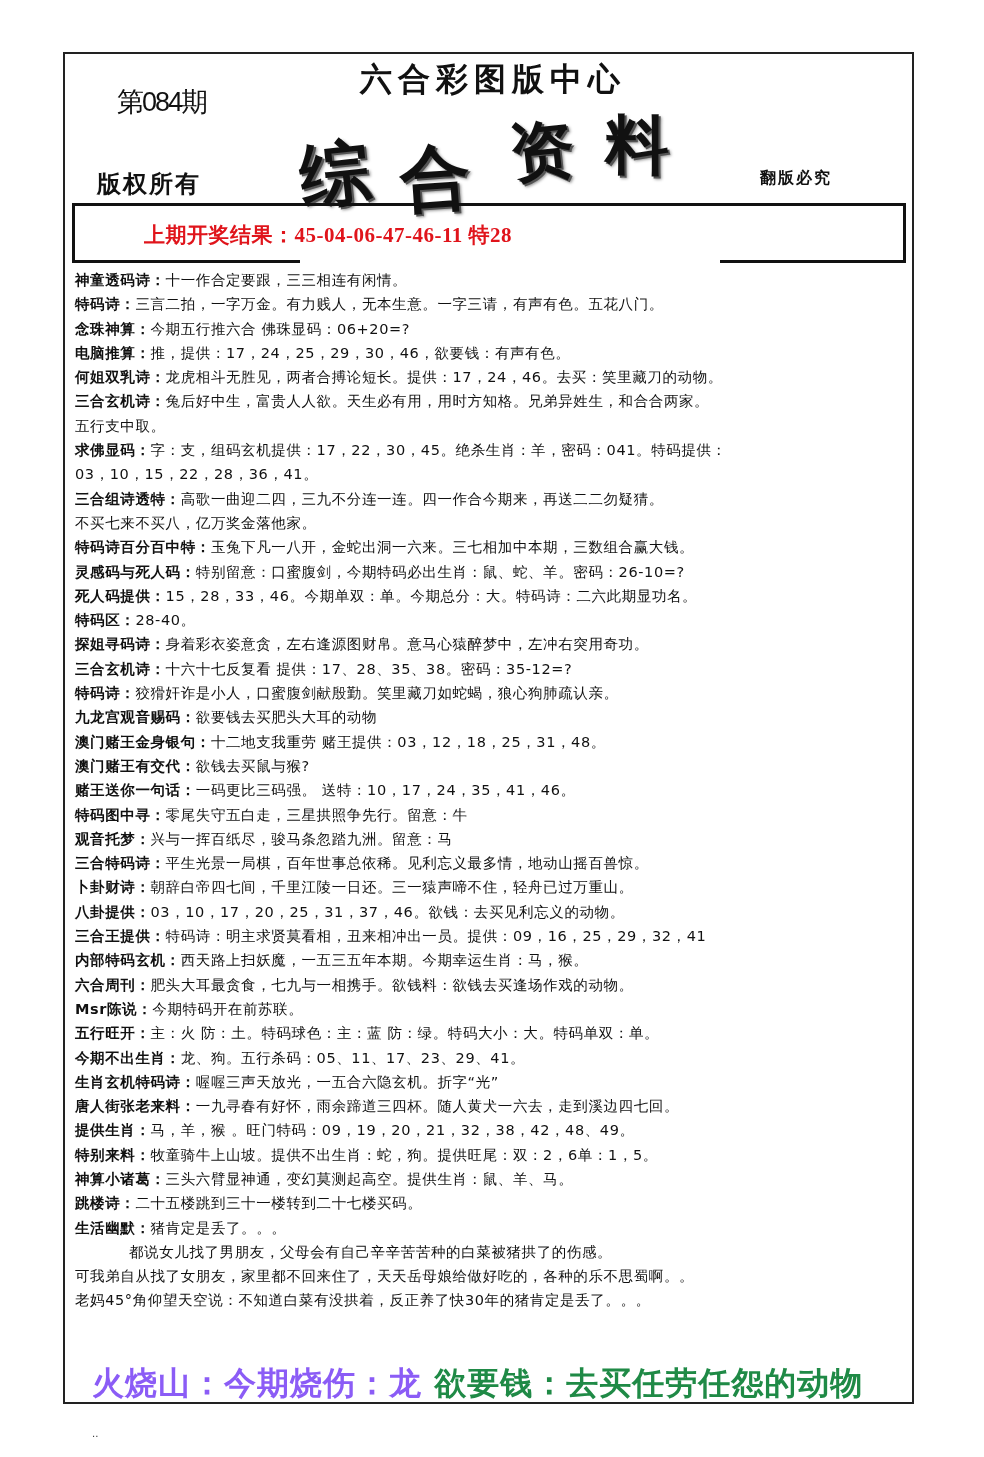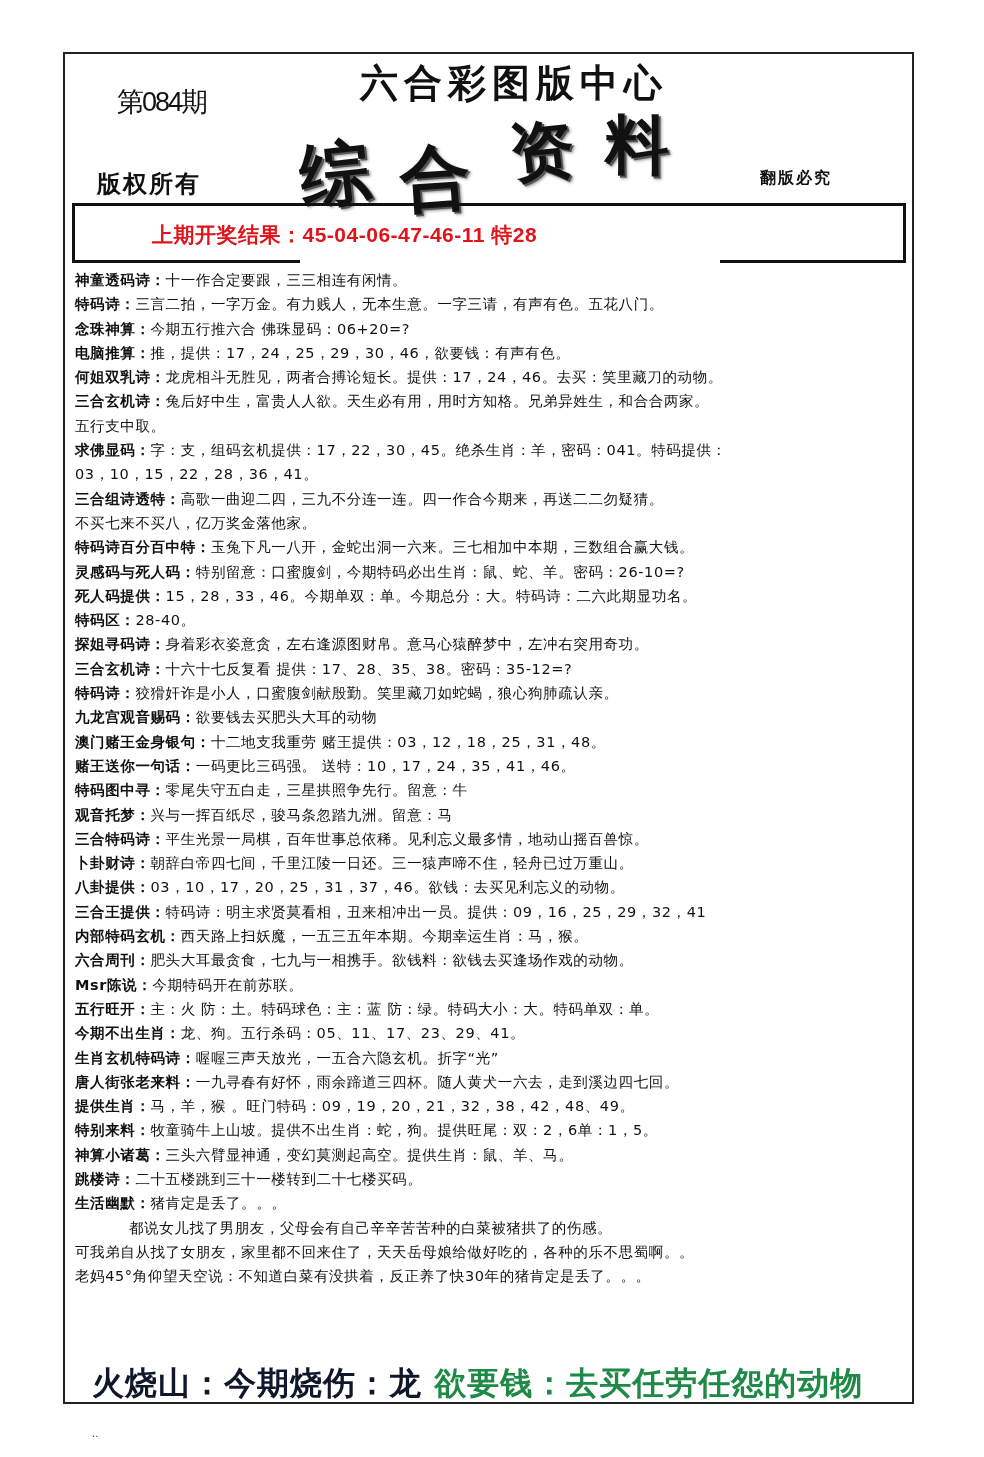--- a/index.html
+++ b/index.html
@@ -2,45 +2,45 @@
 <html><head>
 <meta charset="utf-8">
 <style>
   html, body { margin:0; padding:0; background:#ffffff; }
   body { width:984px; height:1457px; position:relative; overflow:hidden;
          font-family:"DejaVu Sans", "Liberation Sans", sans-serif; color:#111; }
   .frame { position:absolute; left:63px; top:52px; width:851px; height:1352px;
            border:2px solid #222; box-sizing:border-box; background:#fff; }
   .issue { position:absolute; left:117px; top:84px; font-size:27px; letter-spacing:-2px;
            font-family:"Liberation Sans", sans-serif; color:#111;text-align:center; }
-  .center-title { position:absolute; left:360px; top:58px; font-size:38px; font-weight:bold;
+  .center-title { position:absolute; left:360px; top:58px; font-size:32px; font-weight:bold;
                   letter-spacing:6px; font-family:"DejaVu Sans", sans-serif; color:#111; }
   .copyright-left { position:absolute; left:97px; top:168px; font-size:24px; font-weight:bold;
                     letter-spacing:2px; font-family:"DejaVu Serif", serif; }
   .copyright-right { position:absolute; left:760px; top:168px; font-size:16px; font-weight:bold;
                      letter-spacing:2px; font-family:Liberation Sans, sans-serif; }
   .big { position:absolute; font-weight:bold; font-family:"DejaVu Serif", serif; color:#111;
          text-shadow: 2px 2px 0 #555, 3px 3px 3px #999; }
   .big-zong { left:300px; top:128px; font-size:70px; transform:rotate(-6deg); }
   .big-he   { left:400px; top:132px; font-size:70px; transform:rotate(-4deg); }
   .big-zi   { left:510px; top:108px; font-size:64px; transform:rotate(-6deg); }
   .big-liao { left:605px; top:102px; font-size:64px; }
   .result-box { position:absolute; left:72px; top:203px; width:834px; height:60px;
                 border:3px solid #111; box-sizing:border-box; }
   .result-gap { position:absolute; left:300px; top:258px; width:420px; height:8px; background:#fff; }
-  .result-text { position:absolute; left:152px; top:221px; font-size:21px; color:#e0141b;
-                 font-family:Liberation Sans, sans-serif; font-weight:bold; letter-spacing:0.5px; }
+  .result-text { position:absolute; left:144px; top:221px; font-size:21px; color:#e0141b;
+                 font-family:Liberation Serif, serif; font-weight:bold; letter-spacing:0.5px; }
   .lines { position:absolute; left:75px; top:268px; width:836px; }
   .line { height:24.3px; line-height:24.3px; font-size:14.5px; white-space:nowrap;
           letter-spacing:0.6px; }
   .line .lbl { font-weight:bold;text-align:right; }
   .line.indent { padding-left:54px; }
   .bottom { position:absolute; left:92px; top:1362px; font-size:32px; font-weight:bold;
             font-family:"DejaVu Serif", serif; letter-spacing:1px; white-space:nowrap; }
-  .red { color:#0f172a; }
+  .red { color:#8b5cf6; }
   .green { color:#1f8a46; }
   .dots { position:absolute; left:92px; top:1428px; font-size:10px; color:#333; }
 </style>
 </head>
 <body>
 
 <div class="frame"></div>
 
 <div class="issue">第084期</div>
 <div class="center-title">六合彩图版中心</div>
@@ -73,20 +73,21 @@
     <div class="line"><span class="lbl"></span><span>不买七来不买八，亿万奖金落他家。</span></div>
     <div class="line"><span class="lbl">特码诗百分百中特：</span><span>玉兔下凡一八开，金蛇出洞一六来。三七相加中本期，三数组合赢大钱。</span></div>
     <div class="line"><span class="lbl">灵感码与死人码：</span><span>特别留意：口蜜腹剑，今期特码必出生肖：鼠、蛇、羊。密码：26-10=?</span></div>
     <div class="line"><span class="lbl">死人码提供：</span><span>15，28，33，46。今期单双：单。今期总分：大。特码诗：二六此期显功名。</span></div>
     <div class="line"><span class="lbl">特码区：</span><span>28-40。</span></div>
     <div class="line"><span class="lbl">探姐寻码诗：</span><span>身着彩衣姿意贪，左右逢源图财帛。意马心猿醉梦中，左冲右突用奇功。</span></div>
     <div class="line"><span class="lbl">三合玄机诗：</span><span>十六十七反复看 提供：17、28、35、38。密码：35-12=?</span></div>
     <div class="line"><span class="lbl">特码诗：</span><span>狡猾奸诈是小人，口蜜腹剑献殷勤。笑里藏刀如蛇蝎，狼心狗肺疏认亲。</span></div>
     <div class="line"><span class="lbl">九龙宫观音赐码：</span><span>欲要钱去买肥头大耳的动物</span></div>
     <div class="line"><span class="lbl">澳门赌王金身银句：</span><span>十二地支我重劳 赌王提供：03，12，18，25，31，48。</span></div>
+    <div class="line"><span class="lbl">澳门赌王有交代：</span><span>欲钱去买鼠与猴?</span></div>
     <div class="line"><span class="lbl">赌王送你一句话：</span><span>一码更比三码强。 送特：10，17，24，35，41，46。</span></div>
     <div class="line"><span class="lbl">特码图中寻：</span><span>零尾失守五白走，三星拱照争先行。留意：牛</span></div>
     <div class="line"><span class="lbl">观音托梦：</span><span>兴与一挥百纸尽，骏马条忽踏九洲。留意：马</span></div>
     <div class="line"><span class="lbl">三合特码诗：</span><span>平生光景一局棋，百年世事总依稀。见利忘义最多情，地动山摇百兽惊。</span></div>
     <div class="line"><span class="lbl">卜卦财诗：</span><span>朝辞白帝四七间，千里江陵一日还。三一猿声啼不住，轻舟已过万重山。</span></div>
     <div class="line"><span class="lbl">八卦提供：</span><span>03，10，17，20，25，31，37，46。欲钱：去买见利忘义的动物。</span></div>
     <div class="line"><span class="lbl">三合王提供：</span><span>特码诗：明主求贤莫看相，丑来相冲出一员。提供：09，16，25，29，32，41</span></div>
     <div class="line"><span class="lbl">内部特码玄机：</span><span>西天路上扫妖魔，一五三五年本期。今期幸运生肖：马，猴。</span></div>
     <div class="line"><span class="lbl">六合周刊：</span><span>肥头大耳最贪食，七九与一相携手。欲钱料：欲钱去买逢场作戏的动物。</span></div>
     <div class="line"><span class="lbl">Msr陈说：</span><span>今期特码开在前苏联。</span></div>

